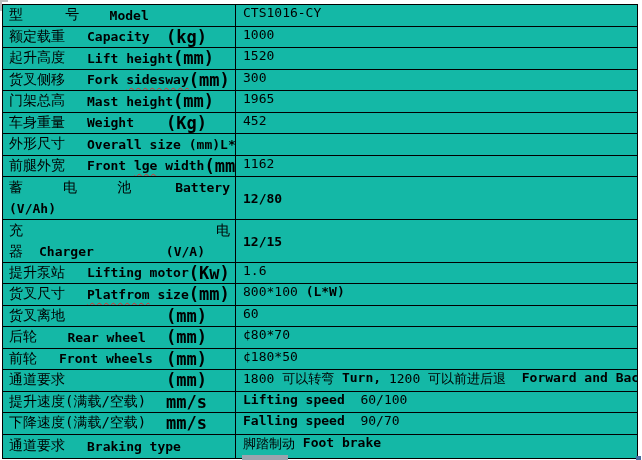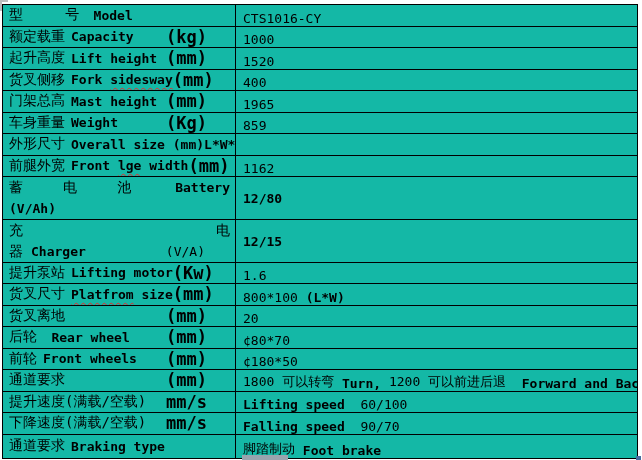--- a/index.html
+++ b/index.html
@@ -14,38 +14,38 @@
   }
   .row{display:flex;box-sizing:border-box;border-bottom:1px solid #000;align-items:stretch;}
   .row:last-child{border-bottom:none;}
   .row.s{height:21.5px;}
   .row.d{height:42.8px;}
   .row.t{height:23px;}
   .cl{
     width:233px;min-width:233px;box-sizing:border-box;border-right:1px solid #000;
     display:flex;align-items:center;padding-left:6px;overflow:hidden;
   }
-  .cr{flex:1;display:flex;align-items:flex-end;padding-left:7px;overflow:hidden;}
+  .cr{flex:1;display:flex;align-items:flex-start;padding-left:7px;overflow:hidden;}
   .cr.top{align-items:center;line-height:21px;padding-top:1px;font-weight:bold;}
   .cn{font-size:14px;white-space:pre;}
-  .en{font-size:13px;font-weight:bold;white-space:pre;margin-left:6px;}
+  .en{font-size:13px;font-weight:bold;white-space:pre;margin-left:22px;}
   .en .seg{white-space:pre;}
   .unit{font-size:17px;font-weight:bold;white-space:pre;margin-left:auto;padding-right:28px;}
   .val-seg{font-size:13px;white-space:pre;}
   .val-seg.b{font-weight:bold;}
   .wavy{text-decoration:underline;text-decoration-style:wavy;text-decoration-color:#e03131;text-decoration-thickness:1px;text-underline-offset:3px;}
   
   .cl.two{flex-direction:column;align-items:stretch;justify-content:flex-start;padding-left:0;}
   .cl.two .line{height:21px;line-height:21px;display:flex;align-items:center;padding-left:6px;}
   .cl.two .line.spread{justify-content:space-between;padding-right:5px;}
   .cl.two .line .cn{font-size:14px;}
   .cl.two .line .en{margin-left:4px;}
-  .cl.two .line .en.gap{margin-left:8px;}
+  .cl.two .line .en.gap{margin-left:16px;}
   .cl.two .line .unit-left{font-size:13px;font-weight:bold;white-space:pre;}
-  .cl.two .line .unit-mid{font-size:13px;font-weight:normal;white-space:pre;margin-left:auto;padding-right:30px;}
+  .cl.two .line .unit-mid{font-size:13px;font-weight:bold;white-space:pre;margin-left:auto;padding-right:30px;}
   
   .corner-artifact{position:absolute;left:0;top:0;width:6px;height:9px;border-left:2px solid #bdbdbd;border-top:2px solid #bdbdbd;}
   .scrollbar-fragment{position:absolute;left:242px;top:455px;width:46px;height:5px;background:#9aa4ae;}
   .corner-dot{position:absolute;left:636px;top:456px;width:5px;height:4px;background:#4a6da0;}
 </style>
 </head>
 <body>
 
 <div class="spec-table" id="spec-table">
     <div class="row s">
@@ -77,41 +77,41 @@
         <span class="val-seg">1520</span>
       </div>
     </div>
     <div class="row s">
       <div class="cl">
         <span class="cn">货叉侧移</span>
         <span class="en"><span class="seg">Fork </span><span class="seg wavy">sidesway</span></span>
         <span class="unit">(mm)</span>
       </div>
       <div class="cr">
-        <span class="val-seg">400</span>
+        <span class="val-seg">300</span>
       </div>
     </div>
     <div class="row s">
       <div class="cl">
         <span class="cn">门架总高</span>
         <span class="en"><span class="seg">Mast height</span></span>
         <span class="unit">(mm)</span>
       </div>
       <div class="cr">
         <span class="val-seg">1965</span>
       </div>
     </div>
     <div class="row s">
       <div class="cl">
         <span class="cn">车身重量</span>
         <span class="en"><span class="seg">Weight</span></span>
         <span class="unit">(Kg)</span>
       </div>
       <div class="cr">
-        <span class="val-seg">859</span>
+        <span class="val-seg">452</span>
       </div>
     </div>
     <div class="row s">
       <div class="cl">
         <span class="cn">外形尺寸</span>
         <span class="en"><span class="seg">Overall size (mm)L*W*H</span></span>
       </div>
     </div>
     <div class="row s">
       <div class="cl">
@@ -175,21 +175,21 @@
         <span class="val-seg">800*100 </span>
         <span class="val-seg b">(L*W)</span>
       </div>
     </div>
     <div class="row s">
       <div class="cl">
         <span class="cn">货叉离地</span>
         <span class="unit">(mm)</span>
       </div>
       <div class="cr">
-        <span class="val-seg">20</span>
+        <span class="val-seg">60</span>
       </div>
     </div>
     <div class="row s">
       <div class="cl">
         <span class="cn">后轮 </span>
         <span class="en"><span class="seg">Rear wheel</span></span>
         <span class="unit">(mm)</span>
       </div>
       <div class="cr">
         <span class="val-seg">¢80*70</span>

